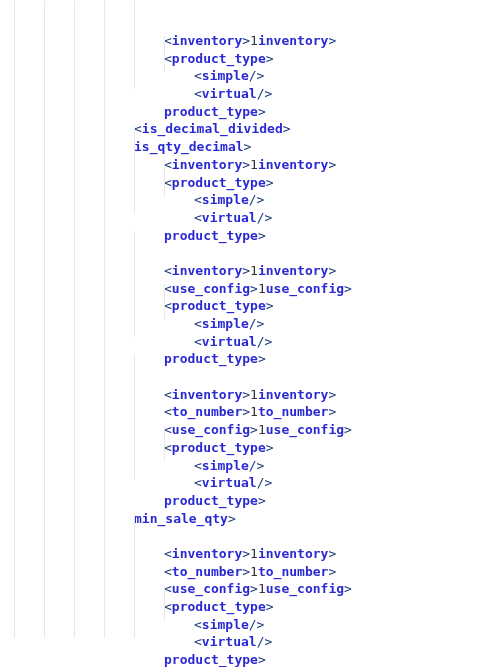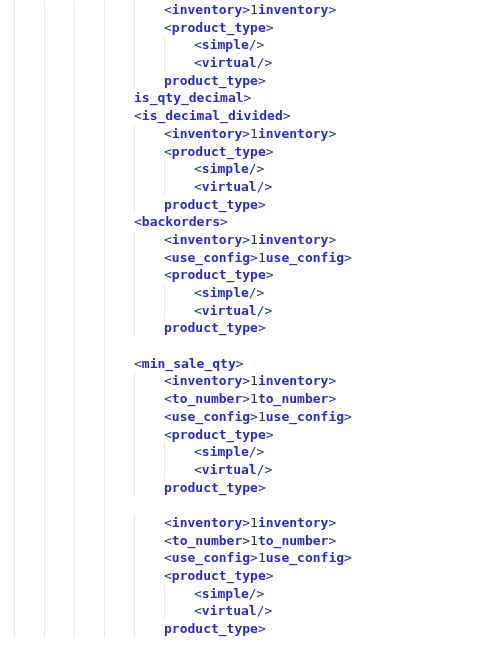--- a/index.html
+++ b/index.html
@@ -59,20 +59,21 @@
     content: "";
     position: absolute;
     left: 0;
     top: 0;
     bottom: 0;
     border-left: 1px solid #e7e7e7;
   }
   .txt {
     vertical-align: top;
     display: inline-block;
+    margin-top: 31px;
   }
   .pun { color: #1a3a7a; }
   .tag { color: #2a2ad4; font-weight: 600; }
   .val { color: #333333; }
 </style>
 </head>
 <body>
 
 <div class="code-area">
   <div class="gutter">
@@ -114,45 +115,45 @@
       <div class="gutter-num" style="top:620.5px"></div>
       <div class="gutter-num" style="top:638.1999999999999px"></div>
       <div class="gutter-num" style="top:655.9px"></div>
     </div>
   <div class="code-body" id="code-body">
       <div class="line"><span class="pad-unit"></span><span class="pad-unit"></span><span class="pad-unit"></span><span class="pad-unit"></span><span class="pad-unit"></span><span class="txt"><span class="pun">&lt;</span><span class="tag">inventory</span><span class="pun">&gt;</span><span class="val">1</span><span class="pun"><span class="tag">inventory</span><span class="pun">&gt;</span></span></span></div>
       <div class="line"><span class="pad-unit"></span><span class="pad-unit"></span><span class="pad-unit"></span><span class="pad-unit"></span><span class="pad-unit"></span><span class="txt"><span class="pun">&lt;</span><span class="tag">product_type</span><span class="pun">&gt;</span></span></div>
       <div class="line"><span class="pad-unit"></span><span class="pad-unit"></span><span class="pad-unit"></span><span class="pad-unit"></span><span class="pad-unit"></span><span class="pad-unit"></span><span class="txt"><span class="pun">&lt;</span><span class="tag">simple</span><span class="pun">/&gt;</span></span></div>
       <div class="line"><span class="pad-unit"></span><span class="pad-unit"></span><span class="pad-unit"></span><span class="pad-unit"></span><span class="pad-unit"></span><span class="pad-unit"></span><span class="txt"><span class="pun">&lt;</span><span class="tag">virtual</span><span class="pun">/&gt;</span></span></div>
       <div class="line"><span class="pad-unit"></span><span class="pad-unit"></span><span class="pad-unit"></span><span class="pad-unit"></span><span class="pad-unit"></span><span class="txt"><span class="pun"><span class="tag">product_type</span><span class="pun">&gt;</span></span></span></div>
+      <div class="line"><span class="pad-unit"></span><span class="pad-unit"></span><span class="pad-unit"></span><span class="pad-unit"></span><span class="txt"><span class="pun">&lt;</span><span class="tag">is_decimal_divided</span><span class="pun">&gt;</span></span></div>
       <div class="line"><span class="pad-unit"></span><span class="pad-unit"></span><span class="pad-unit"></span><span class="pad-unit"></span><span class="txt"><span class="pun"><span class="tag">is_qty_decimal</span><span class="pun">&gt;</span></span></span></div>
-      <div class="line"><span class="pad-unit"></span><span class="pad-unit"></span><span class="pad-unit"></span><span class="pad-unit"></span><span class="txt"><span class="pun">&lt;</span><span class="tag">is_decimal_divided</span><span class="pun">&gt;</span></span></div>
       <div class="line"><span class="pad-unit"></span><span class="pad-unit"></span><span class="pad-unit"></span><span class="pad-unit"></span><span class="pad-unit"></span><span class="txt"><span class="pun">&lt;</span><span class="tag">inventory</span><span class="pun">&gt;</span><span class="val">1</span><span class="pun"><span class="tag">inventory</span><span class="pun">&gt;</span></span></span></div>
       <div class="line"><span class="pad-unit"></span><span class="pad-unit"></span><span class="pad-unit"></span><span class="pad-unit"></span><span class="pad-unit"></span><span class="txt"><span class="pun">&lt;</span><span class="tag">product_type</span><span class="pun">&gt;</span></span></div>
       <div class="line"><span class="pad-unit"></span><span class="pad-unit"></span><span class="pad-unit"></span><span class="pad-unit"></span><span class="pad-unit"></span><span class="pad-unit"></span><span class="txt"><span class="pun">&lt;</span><span class="tag">simple</span><span class="pun">/&gt;</span></span></div>
       <div class="line"><span class="pad-unit"></span><span class="pad-unit"></span><span class="pad-unit"></span><span class="pad-unit"></span><span class="pad-unit"></span><span class="pad-unit"></span><span class="txt"><span class="pun">&lt;</span><span class="tag">virtual</span><span class="pun">/&gt;</span></span></div>
       <div class="line"><span class="pad-unit"></span><span class="pad-unit"></span><span class="pad-unit"></span><span class="pad-unit"></span><span class="pad-unit"></span><span class="txt"><span class="pun"><span class="tag">product_type</span><span class="pun">&gt;</span></span></span></div>
-      <div class="line"><span class="pad-unit"></span><span class="pad-unit"></span><span class="pad-unit"></span><span class="pad-unit"></span><span class="txt"><span class="pun">&lt;</span><span class="tag">backorders</span><span class="pun">&gt;</span></span></div>
+      <div class="line"><span class="pad-unit"></span><span class="pad-unit"></span><span class="pad-unit"></span><span class="pad-unit"></span></div>
       <div class="line"><span class="pad-unit"></span><span class="pad-unit"></span><span class="pad-unit"></span><span class="pad-unit"></span><span class="pad-unit"></span><span class="txt"><span class="pun">&lt;</span><span class="tag">inventory</span><span class="pun">&gt;</span><span class="val">1</span><span class="pun"><span class="tag">inventory</span><span class="pun">&gt;</span></span></span></div>
-      <div class="line"><span class="pad-unit"></span><span class="pad-unit"></span><span class="pad-unit"></span><span class="pad-unit"></span><span class="pad-unit"></span><span class="txt"><span class="pun">&lt;</span><span class="tag">use_config</span><span class="pun">&gt;</span><span class="val">1</span><span class="pun"><span class="tag">use_config</span><span class="pun">&gt;</span></span></span></div>
-      <div class="line"><span class="pad-unit"></span><span class="pad-unit"></span><span class="pad-unit"></span><span class="pad-unit"></span><span class="pad-unit"></span><span class="txt"><span class="pun">&lt;</span><span class="tag">product_type</span><span class="pun">&gt;</span></span></div>
-      <div class="line"><span class="pad-unit"></span><span class="pad-unit"></span><span class="pad-unit"></span><span class="pad-unit"></span><span class="pad-unit"></span><span class="pad-unit"></span><span class="txt"><span class="pun">&lt;</span><span class="tag">simple</span><span class="pun">/&gt;</span></span></div>
-      <div class="line"><span class="pad-unit"></span><span class="pad-unit"></span><span class="pad-unit"></span><span class="pad-unit"></span><span class="pad-unit"></span><span class="pad-unit"></span><span class="txt"><span class="pun">&lt;</span><span class="tag">virtual</span><span class="pun">/&gt;</span></span></div>
-      <div class="line"><span class="pad-unit"></span><span class="pad-unit"></span><span class="pad-unit"></span><span class="pad-unit"></span><span class="pad-unit"></span><span class="txt"><span class="pun"><span class="tag">product_type</span><span class="pun">&gt;</span></span></span></div>
-      <div class="line"><span class="pad-unit"></span><span class="pad-unit"></span><span class="pad-unit"></span><span class="pad-unit"></span></div>
-      <div class="line"><span class="pad-unit"></span><span class="pad-unit"></span><span class="pad-unit"></span><span class="pad-unit"></span><span class="txt"><span class="pun">&lt;</span><span class="tag">min_sale_qty</span><span class="pun">&gt;</span></span></div>
-      <div class="line"><span class="pad-unit"></span><span class="pad-unit"></span><span class="pad-unit"></span><span class="pad-unit"></span><span class="pad-unit"></span><span class="txt"><span class="pun">&lt;</span><span class="tag">inventory</span><span class="pun">&gt;</span><span class="val">1</span><span class="pun"><span class="tag">inventory</span><span class="pun">&gt;</span></span></span></div>
-      <div class="line"><span class="pad-unit"></span><span class="pad-unit"></span><span class="pad-unit"></span><span class="pad-unit"></span><span class="pad-unit"></span><span class="txt"><span class="pun">&lt;</span><span class="tag">to_number</span><span class="pun">&gt;</span><span class="val">1</span><span class="pun"><span class="tag">to_number</span><span class="pun">&gt;</span></span></span></div>
       <div class="line"><span class="pad-unit"></span><span class="pad-unit"></span><span class="pad-unit"></span><span class="pad-unit"></span><span class="pad-unit"></span><span class="txt"><span class="pun">&lt;</span><span class="tag">use_config</span><span class="pun">&gt;</span><span class="val">1</span><span class="pun"><span class="tag">use_config</span><span class="pun">&gt;</span></span></span></div>
       <div class="line"><span class="pad-unit"></span><span class="pad-unit"></span><span class="pad-unit"></span><span class="pad-unit"></span><span class="pad-unit"></span><span class="txt"><span class="pun">&lt;</span><span class="tag">product_type</span><span class="pun">&gt;</span></span></div>
       <div class="line"><span class="pad-unit"></span><span class="pad-unit"></span><span class="pad-unit"></span><span class="pad-unit"></span><span class="pad-unit"></span><span class="pad-unit"></span><span class="txt"><span class="pun">&lt;</span><span class="tag">simple</span><span class="pun">/&gt;</span></span></div>
       <div class="line"><span class="pad-unit"></span><span class="pad-unit"></span><span class="pad-unit"></span><span class="pad-unit"></span><span class="pad-unit"></span><span class="pad-unit"></span><span class="txt"><span class="pun">&lt;</span><span class="tag">virtual</span><span class="pun">/&gt;</span></span></div>
       <div class="line"><span class="pad-unit"></span><span class="pad-unit"></span><span class="pad-unit"></span><span class="pad-unit"></span><span class="pad-unit"></span><span class="txt"><span class="pun"><span class="tag">product_type</span><span class="pun">&gt;</span></span></span></div>
       <div class="line"><span class="pad-unit"></span><span class="pad-unit"></span><span class="pad-unit"></span><span class="pad-unit"></span></div>
       <div class="line"><span class="pad-unit"></span><span class="pad-unit"></span><span class="pad-unit"></span><span class="pad-unit"></span><span class="pad-unit"></span><span class="txt"><span class="pun">&lt;</span><span class="tag">inventory</span><span class="pun">&gt;</span><span class="val">1</span><span class="pun"><span class="tag">inventory</span><span class="pun">&gt;</span></span></span></div>
       <div class="line"><span class="pad-unit"></span><span class="pad-unit"></span><span class="pad-unit"></span><span class="pad-unit"></span><span class="pad-unit"></span><span class="txt"><span class="pun">&lt;</span><span class="tag">to_number</span><span class="pun">&gt;</span><span class="val">1</span><span class="pun"><span class="tag">to_number</span><span class="pun">&gt;</span></span></span></div>
       <div class="line"><span class="pad-unit"></span><span class="pad-unit"></span><span class="pad-unit"></span><span class="pad-unit"></span><span class="pad-unit"></span><span class="txt"><span class="pun">&lt;</span><span class="tag">use_config</span><span class="pun">&gt;</span><span class="val">1</span><span class="pun"><span class="tag">use_config</span><span class="pun">&gt;</span></span></span></div>
       <div class="line"><span class="pad-unit"></span><span class="pad-unit"></span><span class="pad-unit"></span><span class="pad-unit"></span><span class="pad-unit"></span><span class="txt"><span class="pun">&lt;</span><span class="tag">product_type</span><span class="pun">&gt;</span></span></div>
       <div class="line"><span class="pad-unit"></span><span class="pad-unit"></span><span class="pad-unit"></span><span class="pad-unit"></span><span class="pad-unit"></span><span class="pad-unit"></span><span class="txt"><span class="pun">&lt;</span><span class="tag">simple</span><span class="pun">/&gt;</span></span></div>
       <div class="line"><span class="pad-unit"></span><span class="pad-unit"></span><span class="pad-unit"></span><span class="pad-unit"></span><span class="pad-unit"></span><span class="pad-unit"></span><span class="txt"><span class="pun">&lt;</span><span class="tag">virtual</span><span class="pun">/&gt;</span></span></div>
       <div class="line"><span class="pad-unit"></span><span class="pad-unit"></span><span class="pad-unit"></span><span class="pad-unit"></span><span class="pad-unit"></span><span class="txt"><span class="pun"><span class="tag">product_type</span><span class="pun">&gt;</span></span></span></div>
+      <div class="line"><span class="pad-unit"></span><span class="pad-unit"></span><span class="pad-unit"></span><span class="pad-unit"></span><span class="txt"><span class="pun"><span class="tag">min_sale_qty</span><span class="pun">&gt;</span></span></span></div>
+      <div class="line"><span class="pad-unit"></span><span class="pad-unit"></span><span class="pad-unit"></span><span class="pad-unit"></span></div>
+      <div class="line"><span class="pad-unit"></span><span class="pad-unit"></span><span class="pad-unit"></span><span class="pad-unit"></span><span class="pad-unit"></span><span class="txt"><span class="pun">&lt;</span><span class="tag">inventory</span><span class="pun">&gt;</span><span class="val">1</span><span class="pun"><span class="tag">inventory</span><span class="pun">&gt;</span></span></span></div>
+      <div class="line"><span class="pad-unit"></span><span class="pad-unit"></span><span class="pad-unit"></span><span class="pad-unit"></span><span class="pad-unit"></span><span class="txt"><span class="pun">&lt;</span><span class="tag">to_number</span><span class="pun">&gt;</span><span class="val">1</span><span class="pun"><span class="tag">to_number</span><span class="pun">&gt;</span></span></span></div>
+      <div class="line"><span class="pad-unit"></span><span class="pad-unit"></span><span class="pad-unit"></span><span class="pad-unit"></span><span class="pad-unit"></span><span class="txt"><span class="pun">&lt;</span><span class="tag">use_config</span><span class="pun">&gt;</span><span class="val">1</span><span class="pun"><span class="tag">use_config</span><span class="pun">&gt;</span></span></span></div>
+      <div class="line"><span class="pad-unit"></span><span class="pad-unit"></span><span class="pad-unit"></span><span class="pad-unit"></span><span class="pad-unit"></span><span class="txt"><span class="pun">&lt;</span><span class="tag">product_type</span><span class="pun">&gt;</span></span></div>
+      <div class="line"><span class="pad-unit"></span><span class="pad-unit"></span><span class="pad-unit"></span><span class="pad-unit"></span><span class="pad-unit"></span><span class="pad-unit"></span><span class="txt"><span class="pun">&lt;</span><span class="tag">simple</span><span class="pun">/&gt;</span></span></div>
+      <div class="line"><span class="pad-unit"></span><span class="pad-unit"></span><span class="pad-unit"></span><span class="pad-unit"></span><span class="pad-unit"></span><span class="pad-unit"></span><span class="txt"><span class="pun">&lt;</span><span class="tag">virtual</span><span class="pun">/&gt;</span></span></div>
+      <div class="line"><span class="pad-unit"></span><span class="pad-unit"></span><span class="pad-unit"></span><span class="pad-unit"></span><span class="pad-unit"></span><span class="txt"><span class="pun"><span class="tag">product_type</span><span class="pun">&gt;</span></span></span></div>
     </div>
 </div>
 
 </body></html>

